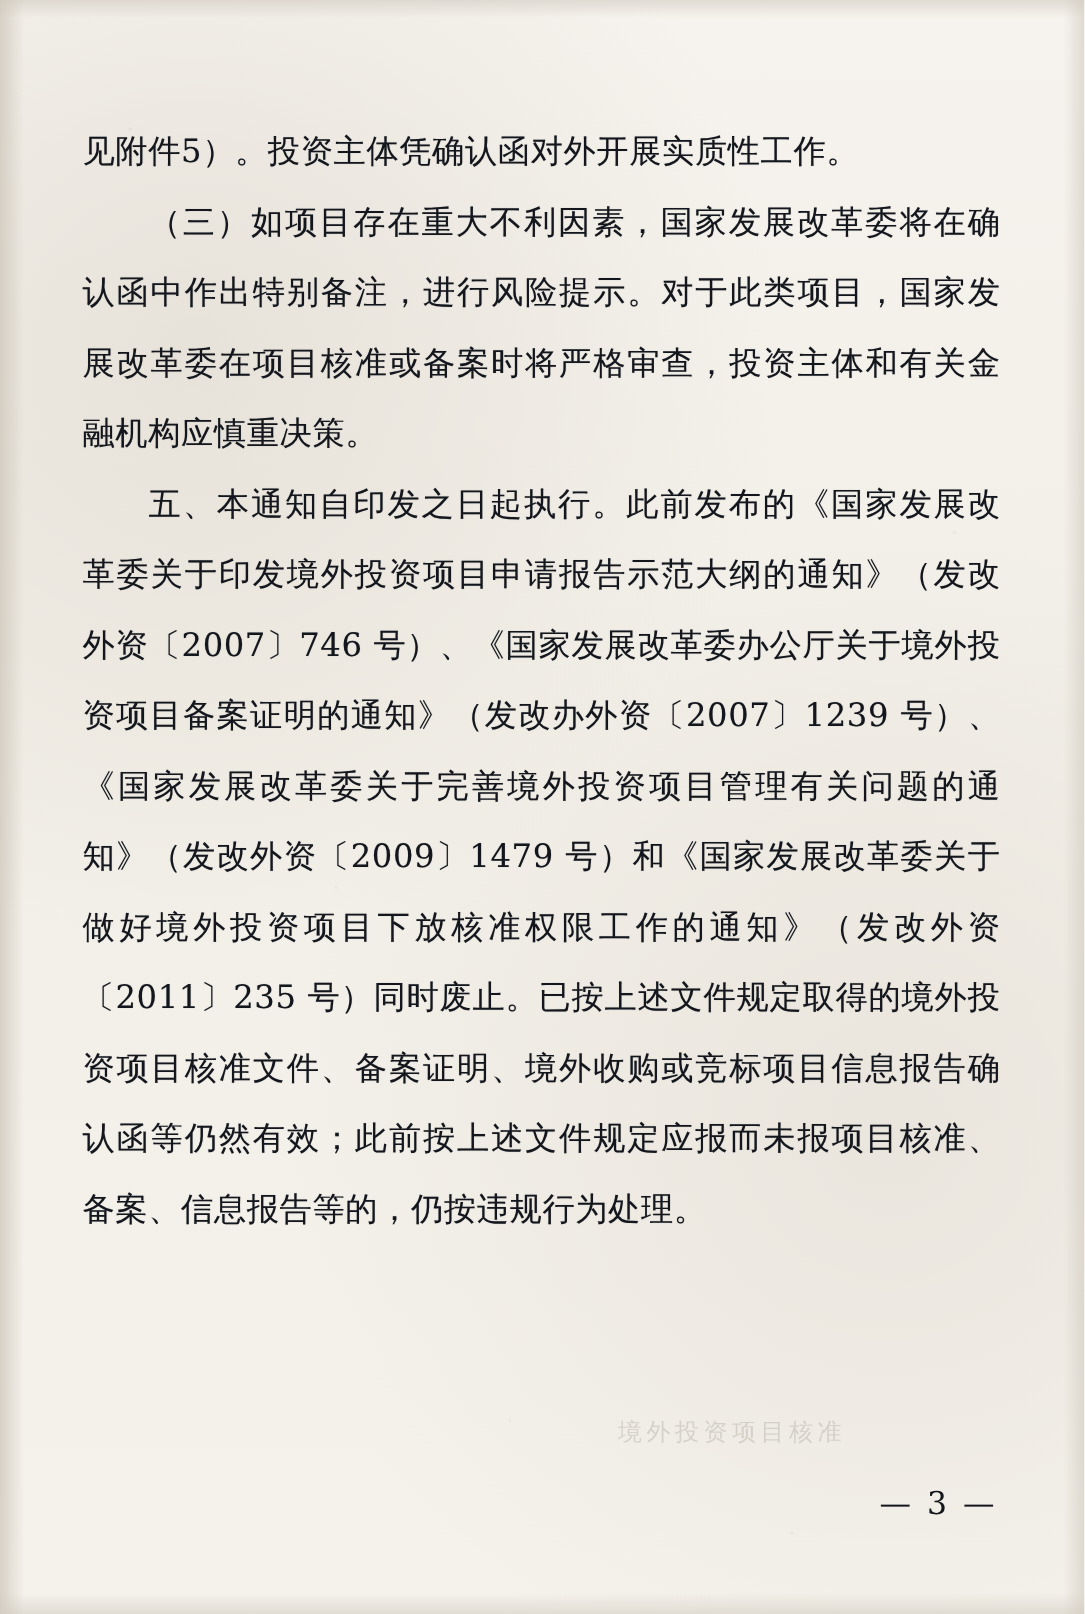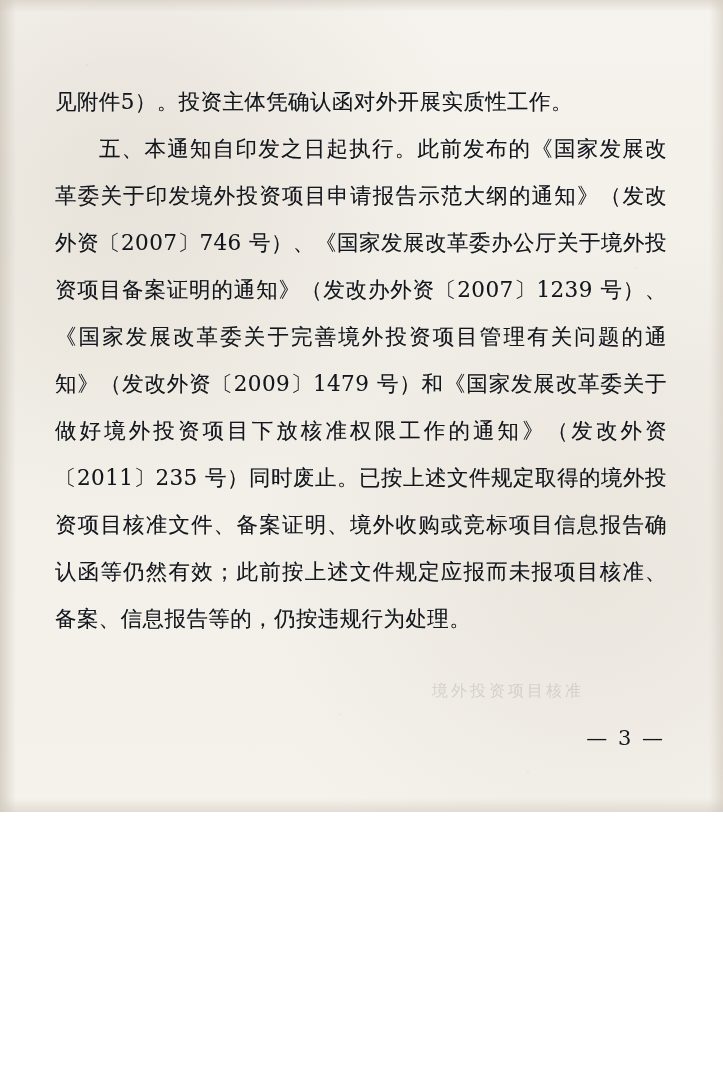--- a/index.html
+++ b/index.html
@@ -3,21 +3,21 @@
 <meta charset="utf-8">
 <style>
   html, body {
     margin: 0;
     padding: 0;
     background: #ffffff;
   }
   #page {
     position: relative;
     width: 723px;
-    height: 812px;
+    height: 1076px;
     background: #f4f1ec;
     background-image:
       radial-gradient(circle at 18% 22%, rgba(220,214,203,0.55) 0%, rgba(244,241,236,0) 38%),
       radial-gradient(circle at 82% 70%, rgba(222,216,206,0.45) 0%, rgba(244,241,236,0) 42%),
       linear-gradient(180deg, #f6f3ee 0%, #f2efe8 45%, #f5f2ec 100%);
     overflow: hidden;
     font-family: "DejaVu Serif", "Liberation Serif", serif;
     color: #12161c;
   }
   
@@ -87,40 +87,41 @@
     position: absolute;
     right: 58px;
     bottom: 62px;
     font-size: 21px;
     letter-spacing: 2px;
     color: #13171d;
     font-family: "DejaVu Serif", "Liberation Serif", serif;
   }
   .faint-mark {
     position: absolute;
-    left: 432px;
+    left: 412px;
     bottom: 110px;
     font-size: 16px;
     color: rgba(120,115,105,0.22);
     letter-spacing: 3px;
     pointer-events: none;
   }
 </style>
 </head>
 <body>
 
 <div id="page">
 
   <div class="scan-edge-top"></div>
   <div class="scan-edge-left"></div>
   <div class="scan-edge-right"></div>
   <div class="scan-edge-bottom"></div>
 
   <div id="text-body">
     <p class="para">见附件5）。投资主体凭确认函对外开展实质性工作。</p>
+    <p class="para indent">（三）如项目存在重大不利因素，国家发展改革委将在确认函中作出特别备注，进行风险提示。对于此类项目，国家发展改革委在项目核准或备案时将严格审查，投资主体和有关金融机构应慎重决策。</p>
     <p class="para indent">五、本通知自印发之日起执行。此前发布的《国家发展改革委关于印发境外投资项目申请报告示范大纲的通知》（发改外资〔2007〕746 号）、《国家发展改革委办公厅关于境外投资项目备案证明的通知》（发改办外资〔2007〕1239 号）、《国家发展改革委关于完善境外投资项目管理有关问题的通知》（发改外资〔2009〕1479 号）和《国家发展改革委关于做好境外投资项目下放核准权限工作的通知》（发改外资〔2011〕235 号）同时废止。已按上述文件规定取得的境外投资项目核准文件、备案证明、境外收购或竞标项目信息报告确认函等仍然有效；此前按上述文件规定应报而未报项目核准、备案、信息报告等的，仍按违规行为处理。</p>
   </div>
 
   <div class="faint-mark">境外投资项目核准</div>
 
   <div class="page-number">— 3 —</div>
 
 </div>
 
 </body></html>

